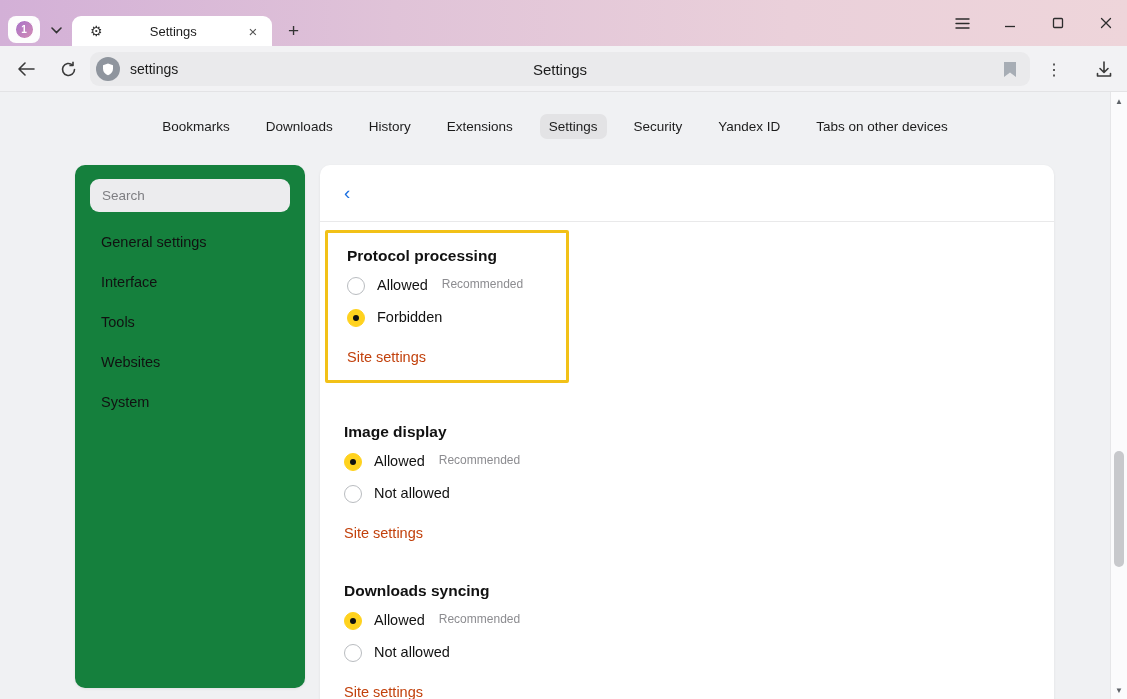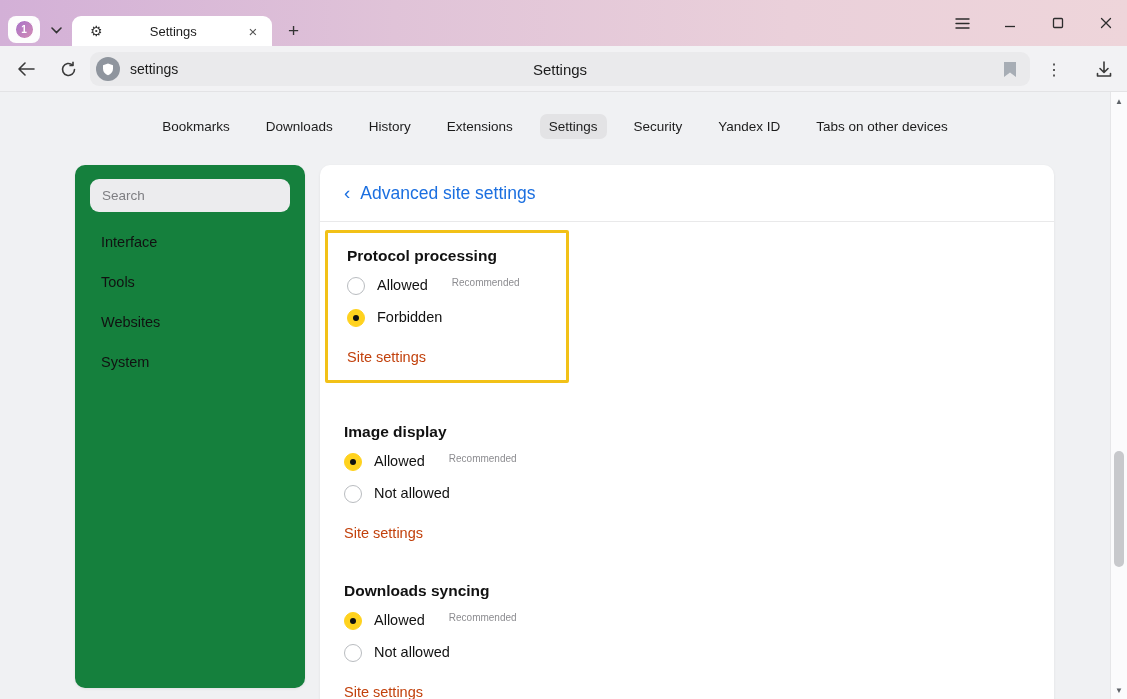--- a/index.html
+++ b/index.html
@@ -77,21 +77,21 @@
   .section.highlighted { margin-top:8px; margin-left:-19px; border:3px solid #f2c117; border-radius:2px;
                          padding:14px 24px 14px 19px; width:max-content; min-width:244px; }
   .section-title { font-size:15.5px; font-weight:bold; color:#111; margin-bottom:12px; }
   .option-row { display:flex; align-items:flex-start; height:32px; cursor:pointer; }
   .radio { width:18px; height:18px; border-radius:50%; border:1.5px solid #b9bcc0; background:#fff;
            flex:0 0 auto; position:relative; }
   .radio.checked { background:#ffd21e; border-color:#ffd21e; }
   .radio.checked::after { content:""; position:absolute; width:6px; height:6px; background:#111; border-radius:50%;
                           top:50%; left:50%; transform:translate(-50%,-50%); }
   .option-label { font-size:14.5px; color:#111; margin-left:12px; }
-  .option-note { font-size:10px; color:#8c8c90; margin-left:24px; }
+  .option-note { font-size:12px; color:#8c8c90; margin-left:14px; }
   .site-link { display:inline-block; font-size:14.5px; color:#c2410c; margin-top:8px; cursor:pointer; text-decoration:none; }
 
   
   .scrollbar { position:absolute; right:0; top:92px; width:17px; height:607px; background:#fbfbfc;
                border-left:1px solid #e6e6e8; }
   .scroll-arrow { position:absolute; left:0; width:16px; height:14px; display:flex; align-items:center;
                   justify-content:center; font-size:8px; color:#5f6368; cursor:pointer; }
   .scroll-up { top:2px; }
   .scroll-down { bottom:2px; }
   .scroll-thumb { position:absolute; left:3px; top:359px; width:10px; height:116px; background:#c8c9cc;
@@ -185,31 +185,31 @@
     <span>Security</span>
     <span>Yandex ID</span>
     <span>Tabs on other devices</span>
   </div>
 
   <div class="sidebar-card">
     <div class="search-box">
       <input type="text" placeholder="Search" style="">
     </div>
     <div class="side-list">
+      <div class="side-item">General settings</div>
       <div class="side-item">Interface</div>
       <div class="side-item">Tools</div>
       <div class="side-item">Websites</div>
       <div class="side-item">System</div>
     </div>
   </div>
 
   <div class="main-card">
     <div class="card-header">
       <span class="back-chevron">‹</span>
-      <h1>Advanced site settings</h1>
     </div>
     <div class="card-body">
 
       <div class="section highlighted">
         <div class="section-title">Protocol processing</div>
         <div class="option-row">
           <span class="radio"></span>
           <span class="option-label">Allowed</span>
           <span class="option-note">Recommended</span>
         </div>

